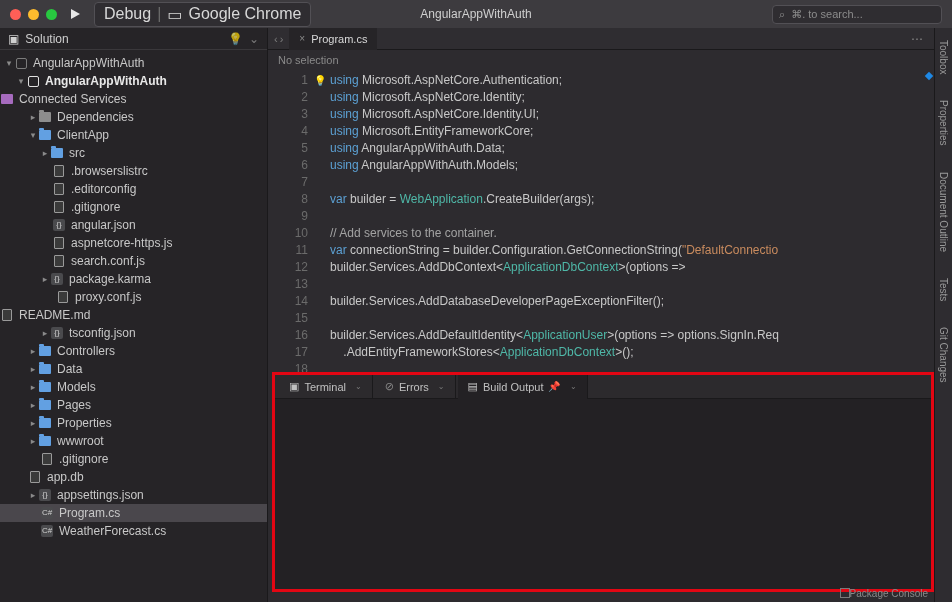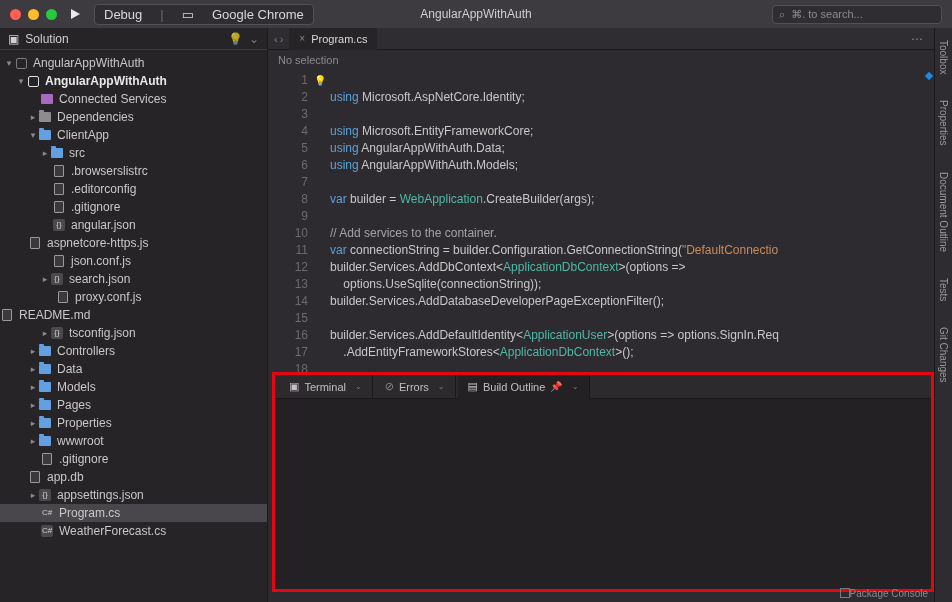--- a/index.html
+++ b/index.html
@@ -2,21 +2,21 @@
 <html><head>
 <meta charset="utf-8">
 <style>
 * { margin: 0; padding: 0; box-sizing: border-box; font-family: -apple-system, "Helvetica Neue", Arial, sans-serif; }
 html, body { width: 952px; height: 602px; background: #2b2b2b; color: #b8b8b8; font-size: 12px; overflow: hidden; }
 .titlebar { height: 28px; background: #3d3b3f; display: flex; align-items: center; padding: 0 10px; }
 .traffic { display: flex; gap: 7px; margin-right: 14px; }
 .dot { width: 11px; height: 11px; border-radius: 50%; }
 .red { background: #ff5f57; } .yellow { background: #febc2e; } .green { background: #28c840; }
 .play { width: 0; height: 0; border-left: 9px solid #e8e8e8; border-top: 5px solid transparent; border-bottom: 5px solid transparent; margin-right: 14px; }
-.pill { background: #2f2d31; border: 1px solid #525055; border-radius: 4px; padding: 2px 9px; font-size: 13px; color: #d8d8d8; display: flex; align-items: flex-start; gap: 18px; }
+.pill { background: #2f2d31; border: 1px solid #525055; border-radius: 4px; padding: 2px 9px; font-size: 16px; color: #d8d8d8; display: flex; align-items: flex-start; gap: 6px; }
 .titlecenter { position: absolute; left: 50%; transform: translateX(-50%); color: #cfcfcf; font-size: 12px; }
 .search { margin-left: auto; background: #2f2d31; border: 1px solid #525055; border-radius: 4px; padding: 2px 10px 2px 6px; font-size: 11px; color: #8c8c8c; display: flex; align-items: center; gap: 6px; width: 170px; }
 .body { display: flex; height: calc(100% - 28px); }
 .sidebar { width: 268px; background: #262427; display: flex; flex-direction: column; border-right: 1px solid #1a191b; }
 .sidehead { height: 22px; display: flex; align-items: center; padding: 0 8px; border-bottom: 1px solid #3a383b; color: #cfcfcf; font-size: 12px; }
 .sidehead .bulb { margin-left: auto; opacity: .7; }
 .tree { flex: 1; overflow: auto; font-size: 12px; padding-top: 4px; }
 .node { display: flex; align-items: center; height: 18px; padding-right: 6px; cursor: default; white-space: nowrap; }
 .node.sel { background: #4a474c; }
 .tw { display: inline-block; width: 10px; text-align: center; color: #8a8a8a; font-size: 9px; }
@@ -95,89 +95,89 @@
           </span>
           <span class="lbl">AngularAppWithAuth</span>
         </div>
       <div class="node" style="padding-left:16px">
           <span class="tw">▾</span>
           <span class="ic">
             <span class="ic-box" style="border-color:#e0e0e0"></span>
           </span>
           <span class="lbl bold">AngularAppWithAuth</span>
         </div>
+      <div class="node" style="">
+          <span class="ic">
+            <span class="ic-purple"></span>
+          </span>
+          <span class="lbl">Connected Services</span>
+        </div>
+      <div class="node" style="padding-left:28px">
+          <span class="tw">▸</span>
+          <span class="ic">
+            <span class="ic-folder ic-grey"></span>
+          </span>
+          <span class="lbl">Dependencies</span>
+        </div>
+      <div class="node" style="padding-left:28px">
+          <span class="tw">▾</span>
+          <span class="ic">
+            <span class="ic-folder"></span>
+          </span>
+          <span class="lbl">ClientApp</span>
+        </div>
       <div class="node" style="padding-left:40px">
-          <span class="ic">
-            <span class="ic-purple"></span>
-          </span>
-          <span class="lbl">Connected Services</span>
-        </div>
-      <div class="node" style="padding-left:28px">
-          <span class="tw">▸</span>
-          <span class="ic">
-            <span class="ic-folder ic-grey"></span>
-          </span>
-          <span class="lbl">Dependencies</span>
-        </div>
-      <div class="node" style="padding-left:28px">
-          <span class="tw">▾</span>
-          <span class="ic">
-            <span class="ic-folder"></span>
-          </span>
-          <span class="lbl">ClientApp</span>
+          <span class="tw">▸</span>
+          <span class="ic">
+            <span class="ic-folder"></span>
+          </span>
+          <span class="lbl">src</span>
+        </div>
+      <div class="node" style="padding-left:52px">
+          <span class="ic">
+            <span class="ic-file"></span>
+          </span>
+          <span class="lbl">.browserslistrc</span>
+        </div>
+      <div class="node" style="padding-left:52px">
+          <span class="ic">
+            <span class="ic-file"></span>
+          </span>
+          <span class="lbl">.editorconfig</span>
+        </div>
+      <div class="node" style="padding-left:52px">
+          <span class="ic">
+            <span class="ic-file"></span>
+          </span>
+          <span class="lbl">.gitignore</span>
+        </div>
+      <div class="node" style="padding-left:52px">
+          <span class="ic">
+            <span class="ic-cs">{}</span>
+          </span>
+          <span class="lbl">angular.json</span>
+        </div>
+      <div class="node" style="padding-left:52px">
+          <span class="ic">
+            <span class="ic-file"></span>
+          </span>
+          <span class="lbl">aspnetcore-https.js</span>
+        </div>
+      <div class="node" style="padding-left:52px">
+          <span class="ic">
+            <span class="ic-file"></span>
+          </span>
+          <span class="lbl">search.conf.js</span>
         </div>
       <div class="node" style="padding-left:40px">
           <span class="tw">▸</span>
           <span class="ic">
-            <span class="ic-folder"></span>
-          </span>
-          <span class="lbl">src</span>
-        </div>
-      <div class="node" style="padding-left:52px">
-          <span class="ic">
-            <span class="ic-file"></span>
-          </span>
-          <span class="lbl">.browserslistrc</span>
-        </div>
-      <div class="node" style="padding-left:52px">
-          <span class="ic">
-            <span class="ic-file"></span>
-          </span>
-          <span class="lbl">.editorconfig</span>
-        </div>
-      <div class="node" style="padding-left:52px">
-          <span class="ic">
-            <span class="ic-file"></span>
-          </span>
-          <span class="lbl">.gitignore</span>
-        </div>
-      <div class="node" style="padding-left:52px">
-          <span class="ic">
             <span class="ic-cs">{}</span>
           </span>
-          <span class="lbl">angular.json</span>
-        </div>
-      <div class="node" style="padding-left:28px">
-          <span class="ic">
-            <span class="ic-file"></span>
-          </span>
-          <span class="lbl">aspnetcore-https.js</span>
-        </div>
-      <div class="node" style="padding-left:52px">
-          <span class="ic">
-            <span class="ic-file"></span>
-          </span>
-          <span class="lbl">json.conf.js</span>
-        </div>
-      <div class="node" style="padding-left:40px">
-          <span class="tw">▸</span>
-          <span class="ic">
-            <span class="ic-cs">{}</span>
-          </span>
-          <span class="lbl">search.json</span>
+          <span class="lbl">package.karma</span>
         </div>
       <div class="node" style="padding-left:56px">
           <span class="ic">
             <span class="ic-file"></span>
           </span>
           <span class="lbl">proxy.conf.js</span>
         </div>
       <div class="node" style="">
           <span class="ic">
             <span class="ic-file"></span>
@@ -279,29 +279,31 @@
       </div>
       <span class="dots">⋯</span>
     </div>
     <div class="crumb">No selection</div>
     <div class="editor">
       <div class="blue-strip"></div>
       <div class="lines">
         <div class="ln">
             <span class="gut">1</span>
             <span class="hint">💡</span>
+            <span class="code"><span class="kw">using </span><span>Microsoft.AspNetCore.Authentication;</span></span>
           </div>
         <div class="ln">
             <span class="gut">2</span>
             <span class="hint"></span>
             <span class="code"><span class="kw">using </span><span>Microsoft.AspNetCore.Identity;</span></span>
           </div>
         <div class="ln">
             <span class="gut">3</span>
             <span class="hint"></span>
+            <span class="code"><span class="kw">using </span><span>Microsoft.AspNetCore.Identity.UI;</span></span>
           </div>
         <div class="ln">
             <span class="gut">4</span>
             <span class="hint"></span>
             <span class="code"><span class="kw">using </span><span>Microsoft.EntityFrameworkCore;</span></span>
           </div>
         <div class="ln">
             <span class="gut">5</span>
             <span class="hint"></span>
             <span class="code"><span class="kw">using </span><span>AngularAppWithAuth.Data;</span></span>
@@ -337,21 +339,20 @@
             <span class="code"><span class="kw">var </span><span>connectionString = builder.Configuration.GetConnectionString(</span><span class="str">"DefaultConnectio</span></span>
           </div>
         <div class="ln">
             <span class="gut">12</span>
             <span class="hint"></span>
             <span class="code"><span>builder.Services.AddDbContext&lt;</span><span class="typ">ApplicationDbContext</span><span>&gt;(options =&gt;</span></span>
           </div>
         <div class="ln">
             <span class="gut">13</span>
             <span class="hint"></span>
-            <span class="code"><span>    options.UseSqlite(connectionString));</span></span>
           </div>
         <div class="ln">
             <span class="gut">14</span>
             <span class="hint"></span>
             <span class="code"><span>builder.Services.AddDatabaseDeveloperPageExceptionFilter();</span></span>
           </div>
         <div class="ln">
             <span class="gut">15</span>
             <span class="hint"></span>
             <span class="code"> </span>
@@ -396,21 +397,21 @@
         <span>Terminal</span>
         <span class="chev">⌄</span>
       </div>
     <div class="bptab">
         <span style="color:#888">⊘</span>
         <span>Errors</span>
         <span class="chev">⌄</span>
       </div>
     <div class="bptab active">
         <span>▤</span>
-        <span>Build Outline</span>
+        <span>Build Output</span>
         <span class="pin">📌</span>
         <span class="chev">⌄</span>
       </div>
   </div>
   <div class="bpbody"></div>
 </div>
 
 <div class="statusbar">
   <span class="sq"></span>
   <span>Package Console</span>

